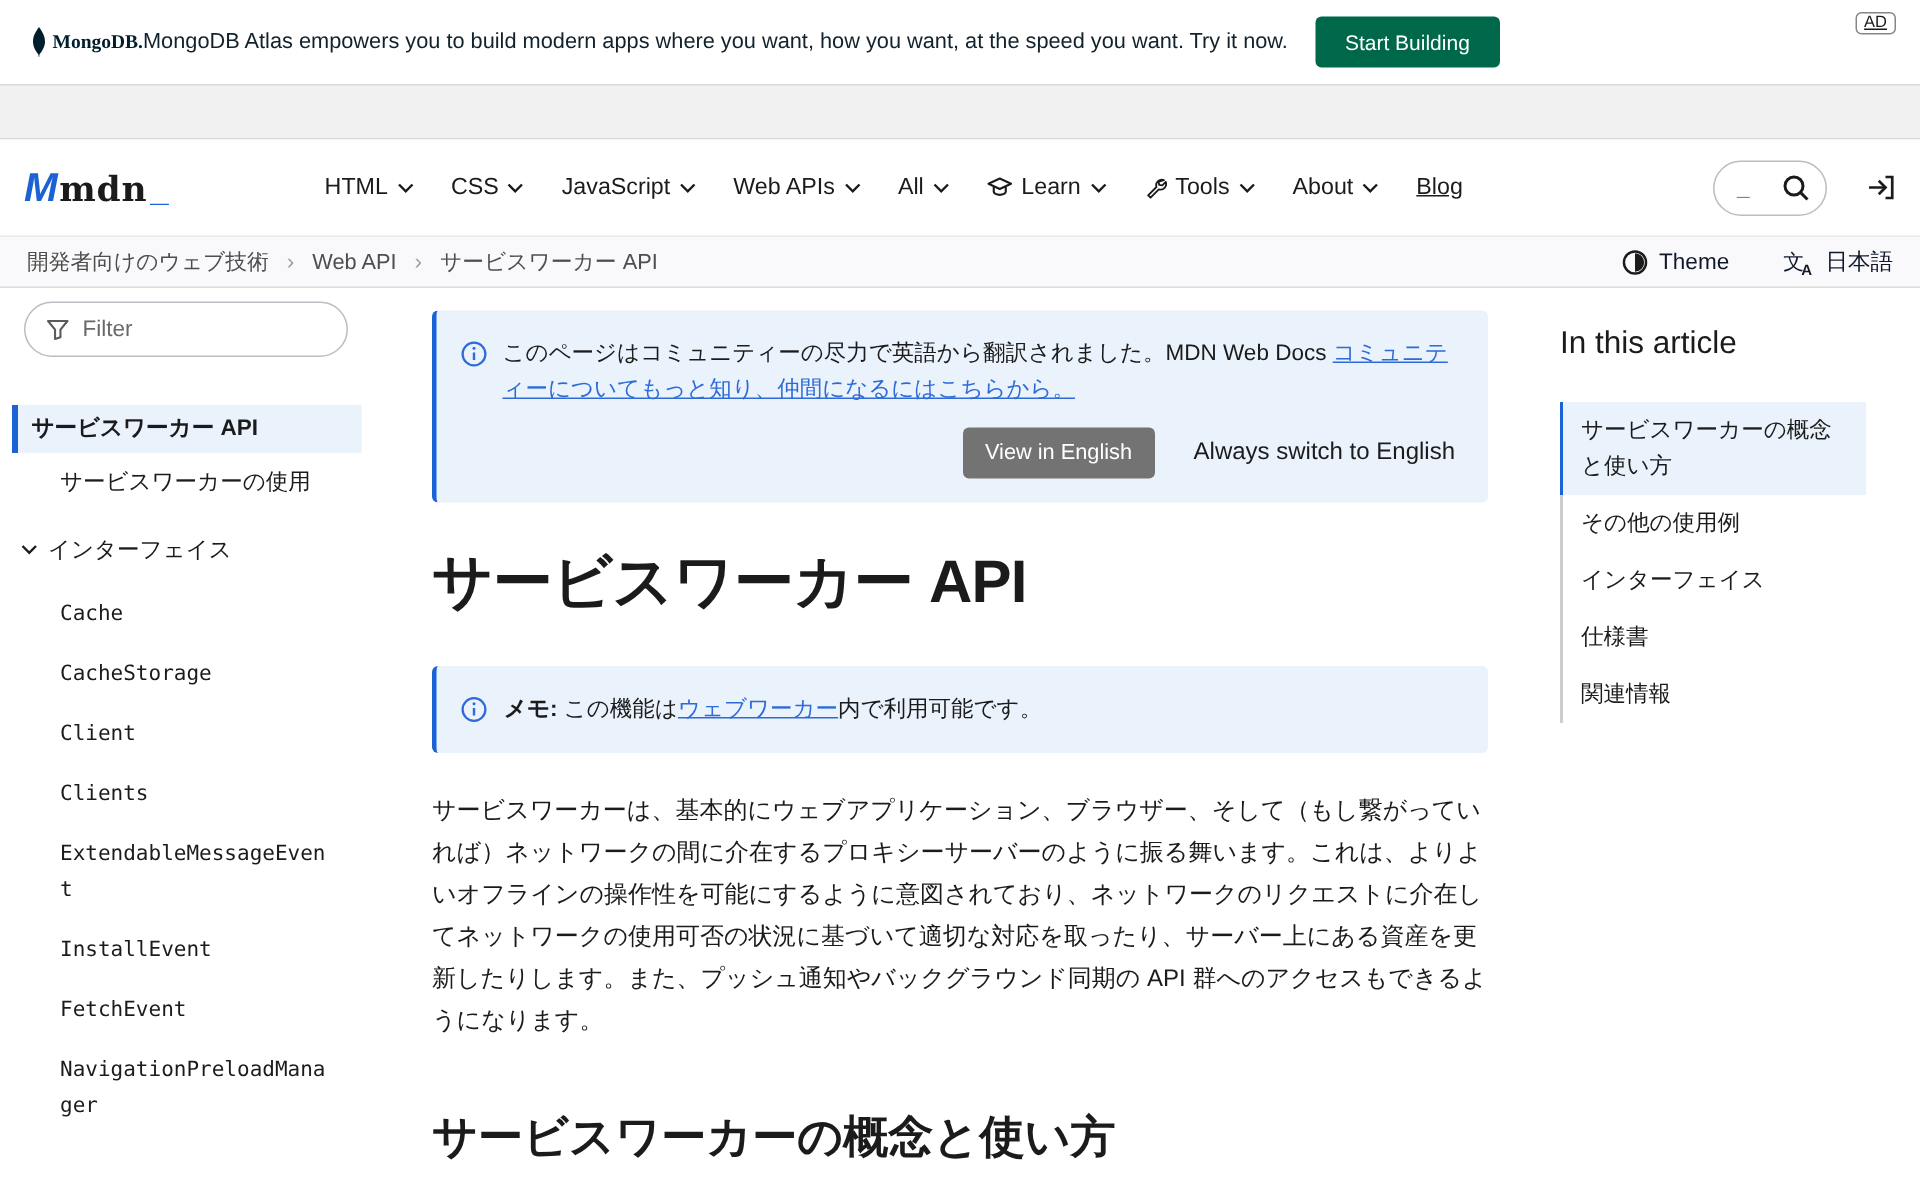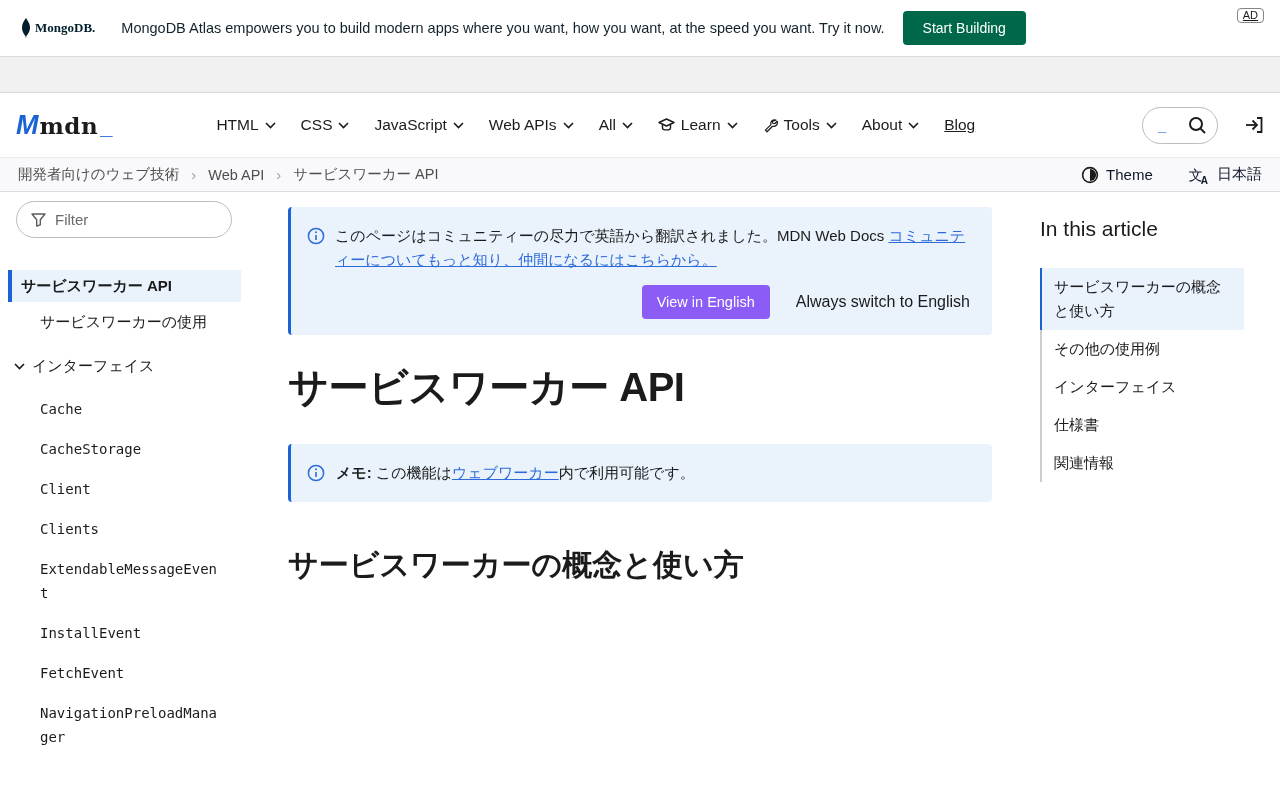--- a/index.html
+++ b/index.html
@@ -4,21 +4,21 @@
 <style>
   * { margin:0; padding:0; box-sizing:border-box; }
   html,body { width:1280px; height:800px; overflow:hidden; background:#fff;
               font-family:"Liberation Sans", sans-serif; color:#1b1b1b; }
   ul { list-style:none; }
 
   
   .ad-banner { height:56px; display:flex; align-items:center; padding:0 20px; position:relative; background:#fff; }
   .ad-brand { display:flex; align-items:center; gap:3px; }
   .ad-brand-name { font-family:"Liberation Serif", serif; font-size:13px; color:#001E2B; font-weight:600; }
-  .ad-message { margin-left:26px; font-size:14.5px; color:#12222c; font-weight:500; }
+  .ad-message { font-size:14.5px; color:#12222c; font-weight:500; }
   .ad-cta { margin-left:18px; background:#00684A; color:#fff; border:none; font-size:14px; font-weight:500;
             padding:9px 20px; border-radius:4px; cursor:pointer; font-family:inherit; }
   .ad-badge { position:absolute; top:8px; right:16px; border:1px solid #858585; border-radius:4px;
               padding:0 5px 1px; font-size:11px; color:#1b1b1b; background:#fff; }
   .ad-badge span { text-decoration:underline; }
   .gray-strip { height:37px; background:#f2f1f1; border-top:1px solid #d9d9d9; border-bottom:1px solid #d9d9d9; }
 
   
   .header { height:64px; display:flex; align-items:center; padding:0 16px; background:#fff; }
   .logo { display:flex; align-items:baseline; cursor:pointer; }
@@ -63,21 +63,21 @@
   .iface-list li { font-family:"DejaVu Sans Mono", monospace; font-size:14px; line-height:24px;
                    padding:8px 0 8px 32px; width:212px; word-break:break-all; cursor:pointer; }
 
   
   .content { padding-top:15px; }
   .notice { background:#eaf2fc; border-left:3px solid #1b63d4; border-radius:4px; padding:17px 22px 16px 16px; }
   .notice-row { display:flex; gap:10px; }
   .notice-text { font-size:15px; line-height:24px; flex:1; }
   .blue-link { color:#2e6bd8; text-decoration:underline; cursor:pointer; }
   .notice-actions { display:flex; justify-content:flex-end; align-items:center; gap:26px; margin-top:13px; }
-  .btn-dark { background:#8b5cf6; color:#fff; border:none; padding:9px 15px; border-radius:4px;
+  .btn-dark { background:#737373; color:#fff; border:none; padding:9px 15px; border-radius:4px;
               font-size:14.5px; font-family:inherit; cursor:pointer;margin-left:44px; }
   .switch-link { font-size:16px; color:#1b1b1b; cursor:pointer; }
   h1 { font-size:40px; font-weight:600; margin-top:25px; letter-spacing:-0.5px; }
   .notecard { margin-top:29px; background:#eaf2fc; border-left:3px solid #1b63d4; border-radius:4px;
               padding:17px 16px; display:flex; gap:11px; font-size:15px; line-height:24px; }
   .body-p { margin-top:25px; font-size:16px; line-height:28px; }
   h2 { margin-top:43px; font-size:30px; font-weight:600; }
 
   
   .toc { padding:25px 0 0 48px; }
@@ -299,20 +299,21 @@
       <span>
           <svg width="18" height="18" viewBox="0 0 18 18" style="margin-top:3px">
             <circle cx="9" cy="9" r="7.6" fill="none" stroke="#2e6bd8" stroke-width="1.5"></circle>
             <line x1="9" y1="8" x2="9" y2="13" stroke="#2e6bd8" stroke-width="1.6"></line>
             <circle cx="9" cy="5.2" r="1" fill="#2e6bd8"></circle>
           </svg>
         </span>
       <p><b>メモ:</b><span> この機能は</span><span class="blue-link">ウェブワーカー</span><span>内で利用可能です。</span></p>
     </div>
 
+    <p class="body-p">サービスワーカーは、基本的にウェブアプリケーション、ブラウザー、そして（もし繋がっていれば）ネットワークの間に介在するプロキシーサーバーのように振る舞います。これは、よりよいオフラインの操作性を可能にするように意図されており、ネットワークのリクエストに介在してネットワークの使用可否の状況に基づいて適切な対応を取ったり、サーバー上にある資産を更新したりします。また、プッシュ通知やバックグラウンド同期の API 群へのアクセスもできるようになります。</p>
 
     <h2>サービスワーカーの概念と使い方</h2>
 
   </main>
 
   <aside class="toc">
     <div class="toc-title">In this article</div>
     <ul>
       <li class="active">サービスワーカーの概念と使い方</li>
       <li>その他の使用例</li>

